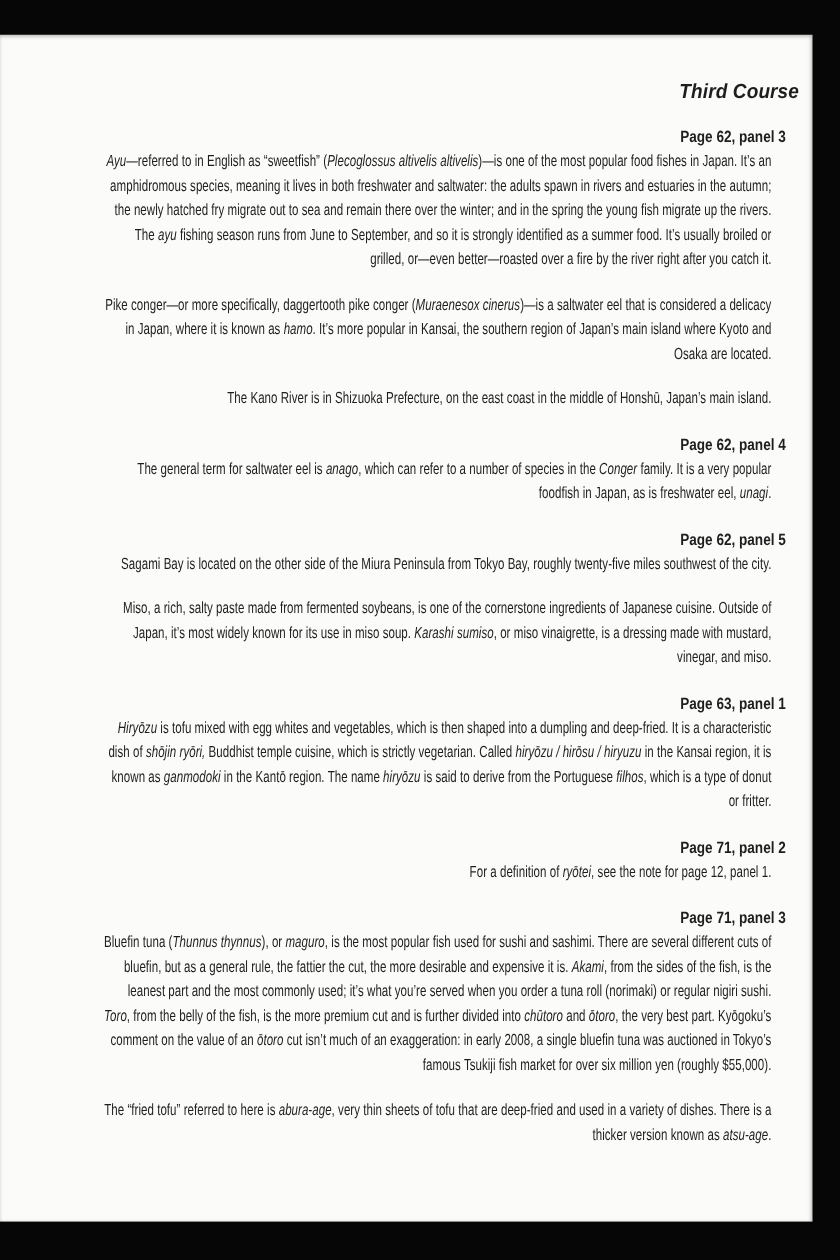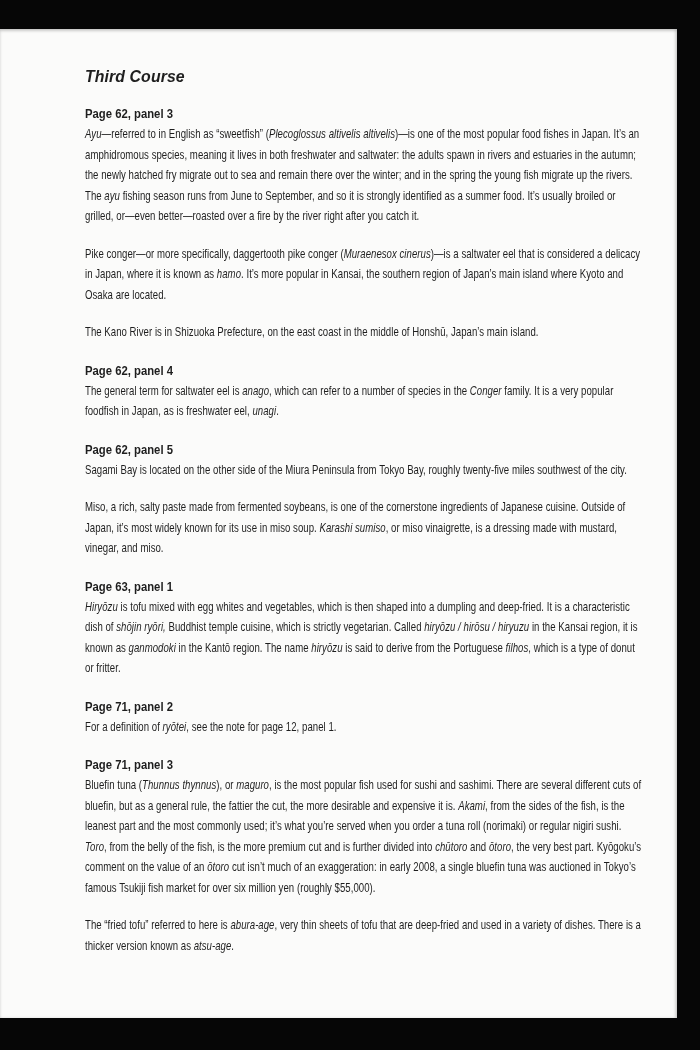--- a/index.html
+++ b/index.html
@@ -9,20 +9,21 @@
     height: 1050px;
     overflow: hidden;
     background: var(--backdrop, #060606);
     font-family: "Liberation Sans", sans-serif;
   }
   .stage {
     position: relative;
     width: 700px;
     height: 756px;
     background: var(--backdrop, #060606);
+    text-align: right;
   }
   .book-page {
     position: absolute;
     left: 0;
     top: 29px;
     width: 677px;
     height: 989px;
     background: var(--page, #fbfbfa);
     box-shadow: inset 0 2px 3px rgba(0,0,0,0.18), inset -2px 0 3px rgba(0,0,0,0.12);
   }

